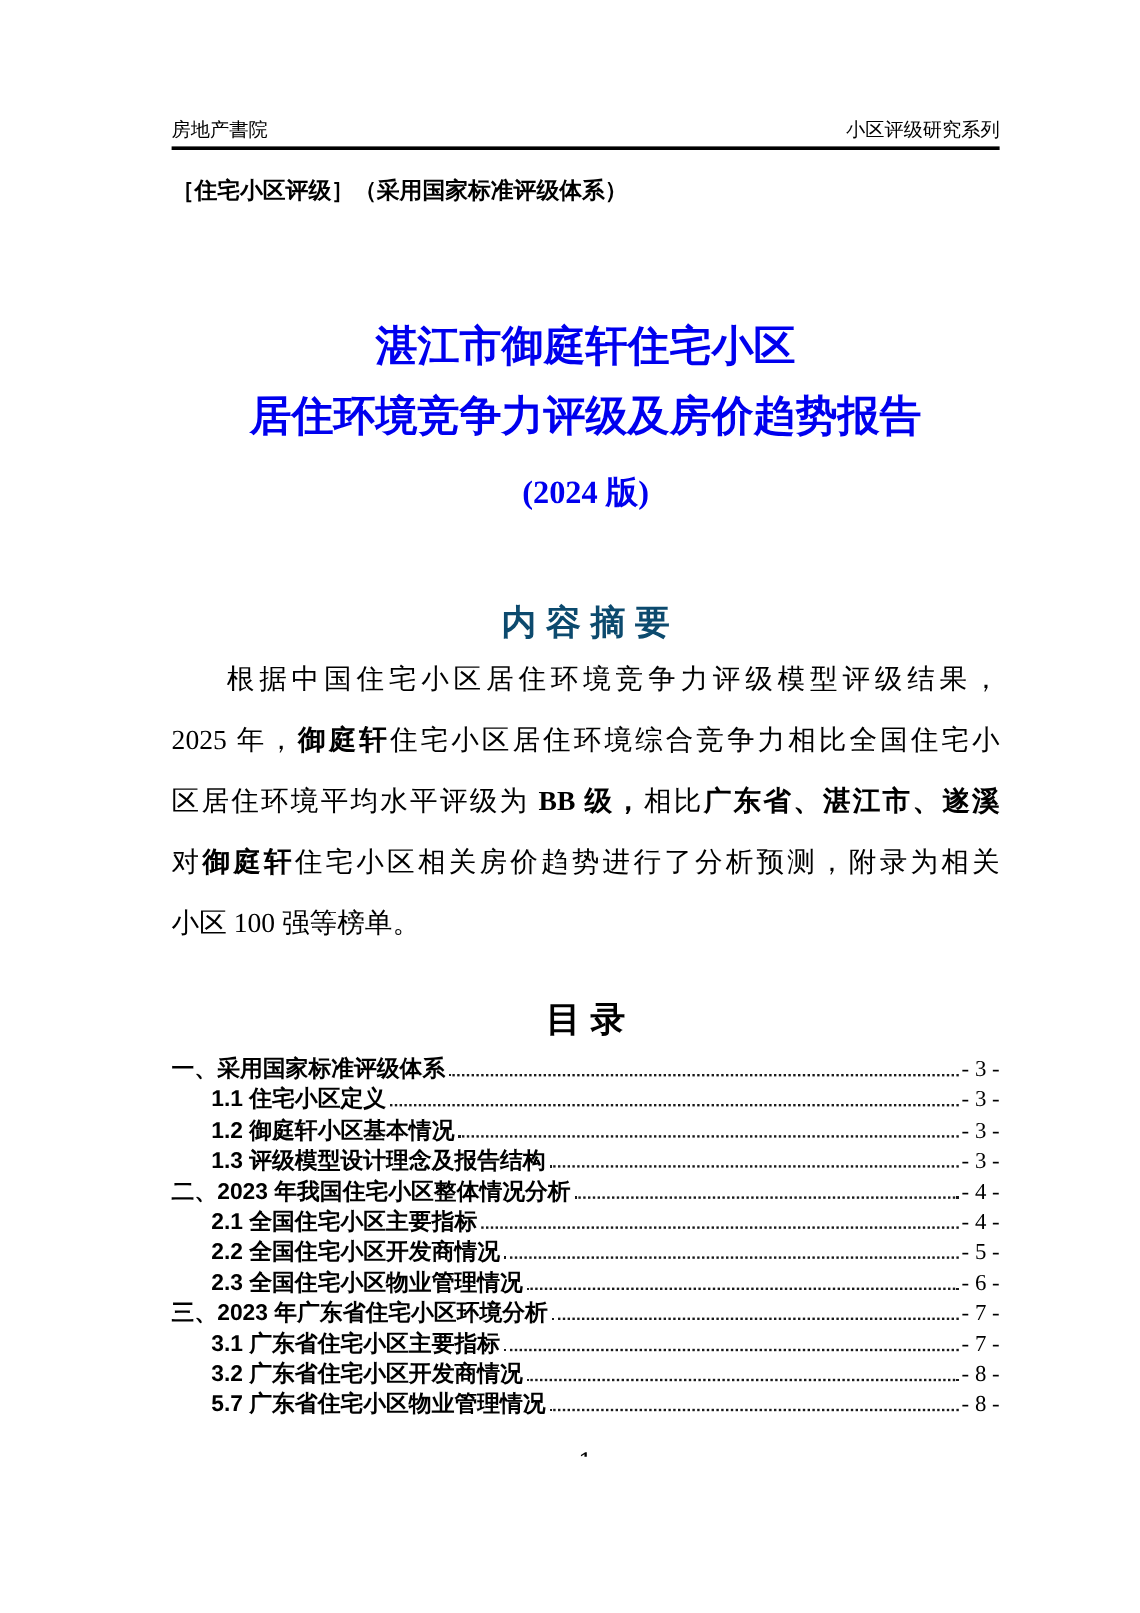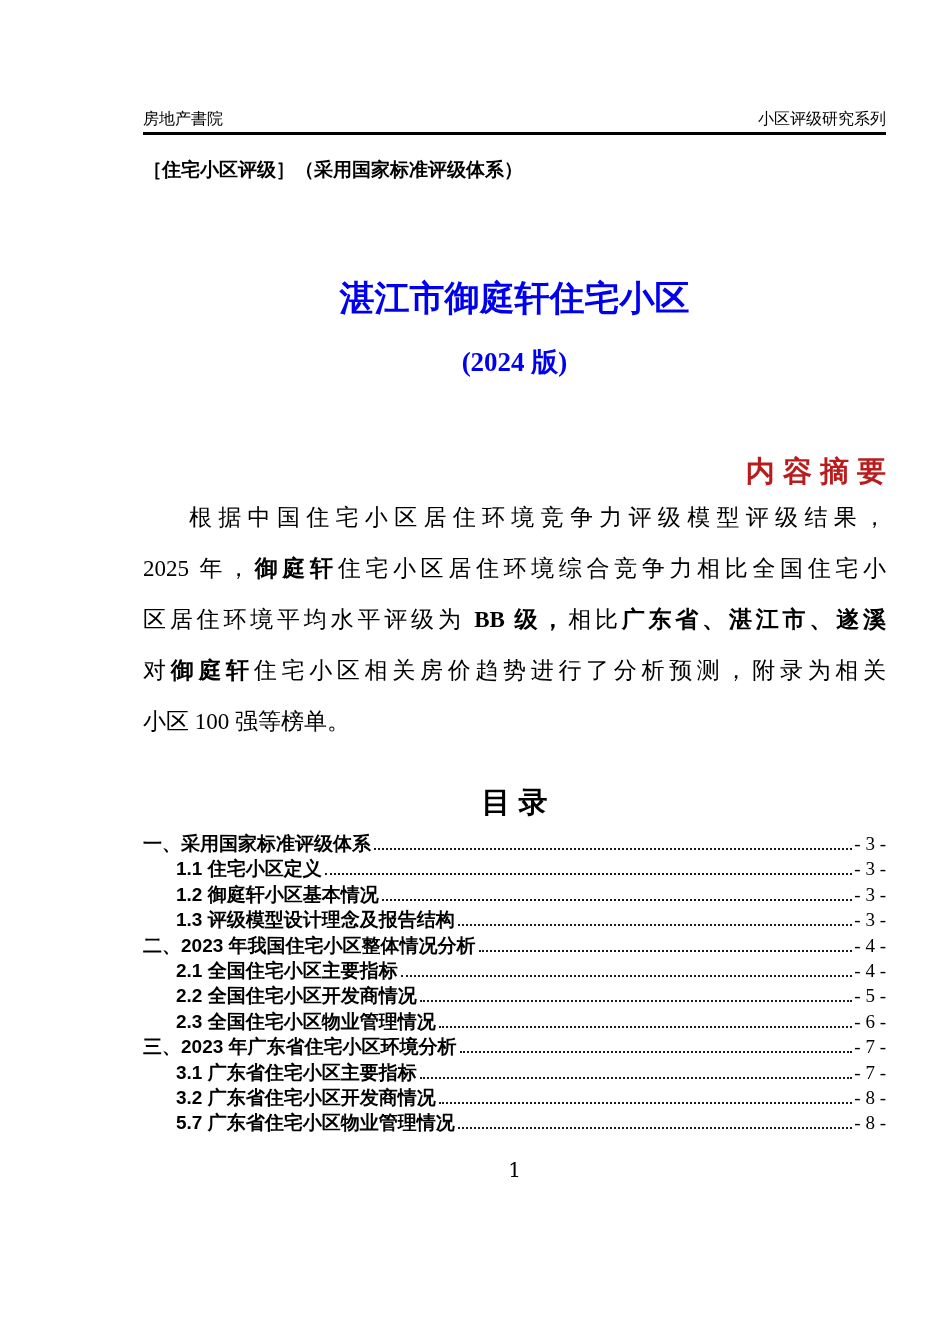--- a/index.html
+++ b/index.html
@@ -4,24 +4,24 @@
 <style>
   html, body {
     margin: 0;
     padding: 0;
     background: #ffffff;
   }
   .page {
     position: relative;
     width: 950px;
     height: 1208px;
-    margin: 16px auto;
+    margin: 6px auto;
     background: #ffffff;
     box-sizing: border-box;
-    padding: 93px 64px 0 143px;
+    padding: 93px 117px 0 143px;
     font-family: "Liberation Serif", serif;
     color: #000000;
     overflow: hidden;
   }
   
   .header {
     display: flex;
     justify-content: space-between;
     align-items: flex-end;
     border-bottom: 3px solid #000000;
@@ -56,26 +56,26 @@
     line-height: 40px;
   }
   .title-line3 {
     margin-top: 27px;
     font-size: 27px;
     line-height: 32px;
   }
   
   .summary-heading {
     margin-top: 76px;
-    text-align: right;
+    text-align: center;
     font-family: "Liberation Sans", sans-serif;
     font-weight: bold;
     font-size: 29px;
     line-height: 34px;
-    color: #b91c1c;
+    color: #0c4a6e;
   }
   .summary-paragraph {
     margin-top: 4px;
     font-size: 23px;
   }
   .summary-line {
     line-height: 51px;
     height: 51px;
     text-align: justify;
     text-align-last: justify;
@@ -138,20 +138,21 @@
 
   <div class="header">
     <span>房地产書院</span>
     <span>小区评级研究系列</span>
   </div>
 
   <div class="series-label">［住宅小区评级］（采用国家标准评级体系）</div>
 
   <div class="title-block">
     <div class="title-line1">湛江市御庭轩住宅小区</div>
+    <div class="title-line2">居住环境竞争力评级及房价趋势报告</div>
     <div class="title-line3">(2024 版)</div>
   </div>
 
   <div class="summary-heading">内 容 摘 要</div>
 
   <div class="summary-paragraph">
     <div class="summary-line indent"><span>根据中国住宅小区居住环境竞争力评级模型评级结果，</span></div>
     <div class="summary-line"><span>2025 年，</span><span class="b">御庭轩</span><span>住宅小区居住环境综合竞争力相比全国住宅小</span></div>
     <div class="summary-line"><span>区居住环境平均水平评级为 </span><span class="b">BB 级，</span><span>相比</span><span class="b">广东省、湛江市、遂溪</span></div>
     <div class="summary-line"><span>对</span><span class="b">御庭轩</span><span>住宅小区相关房价趋势进行了分析预测，附录为相关</span></div>

